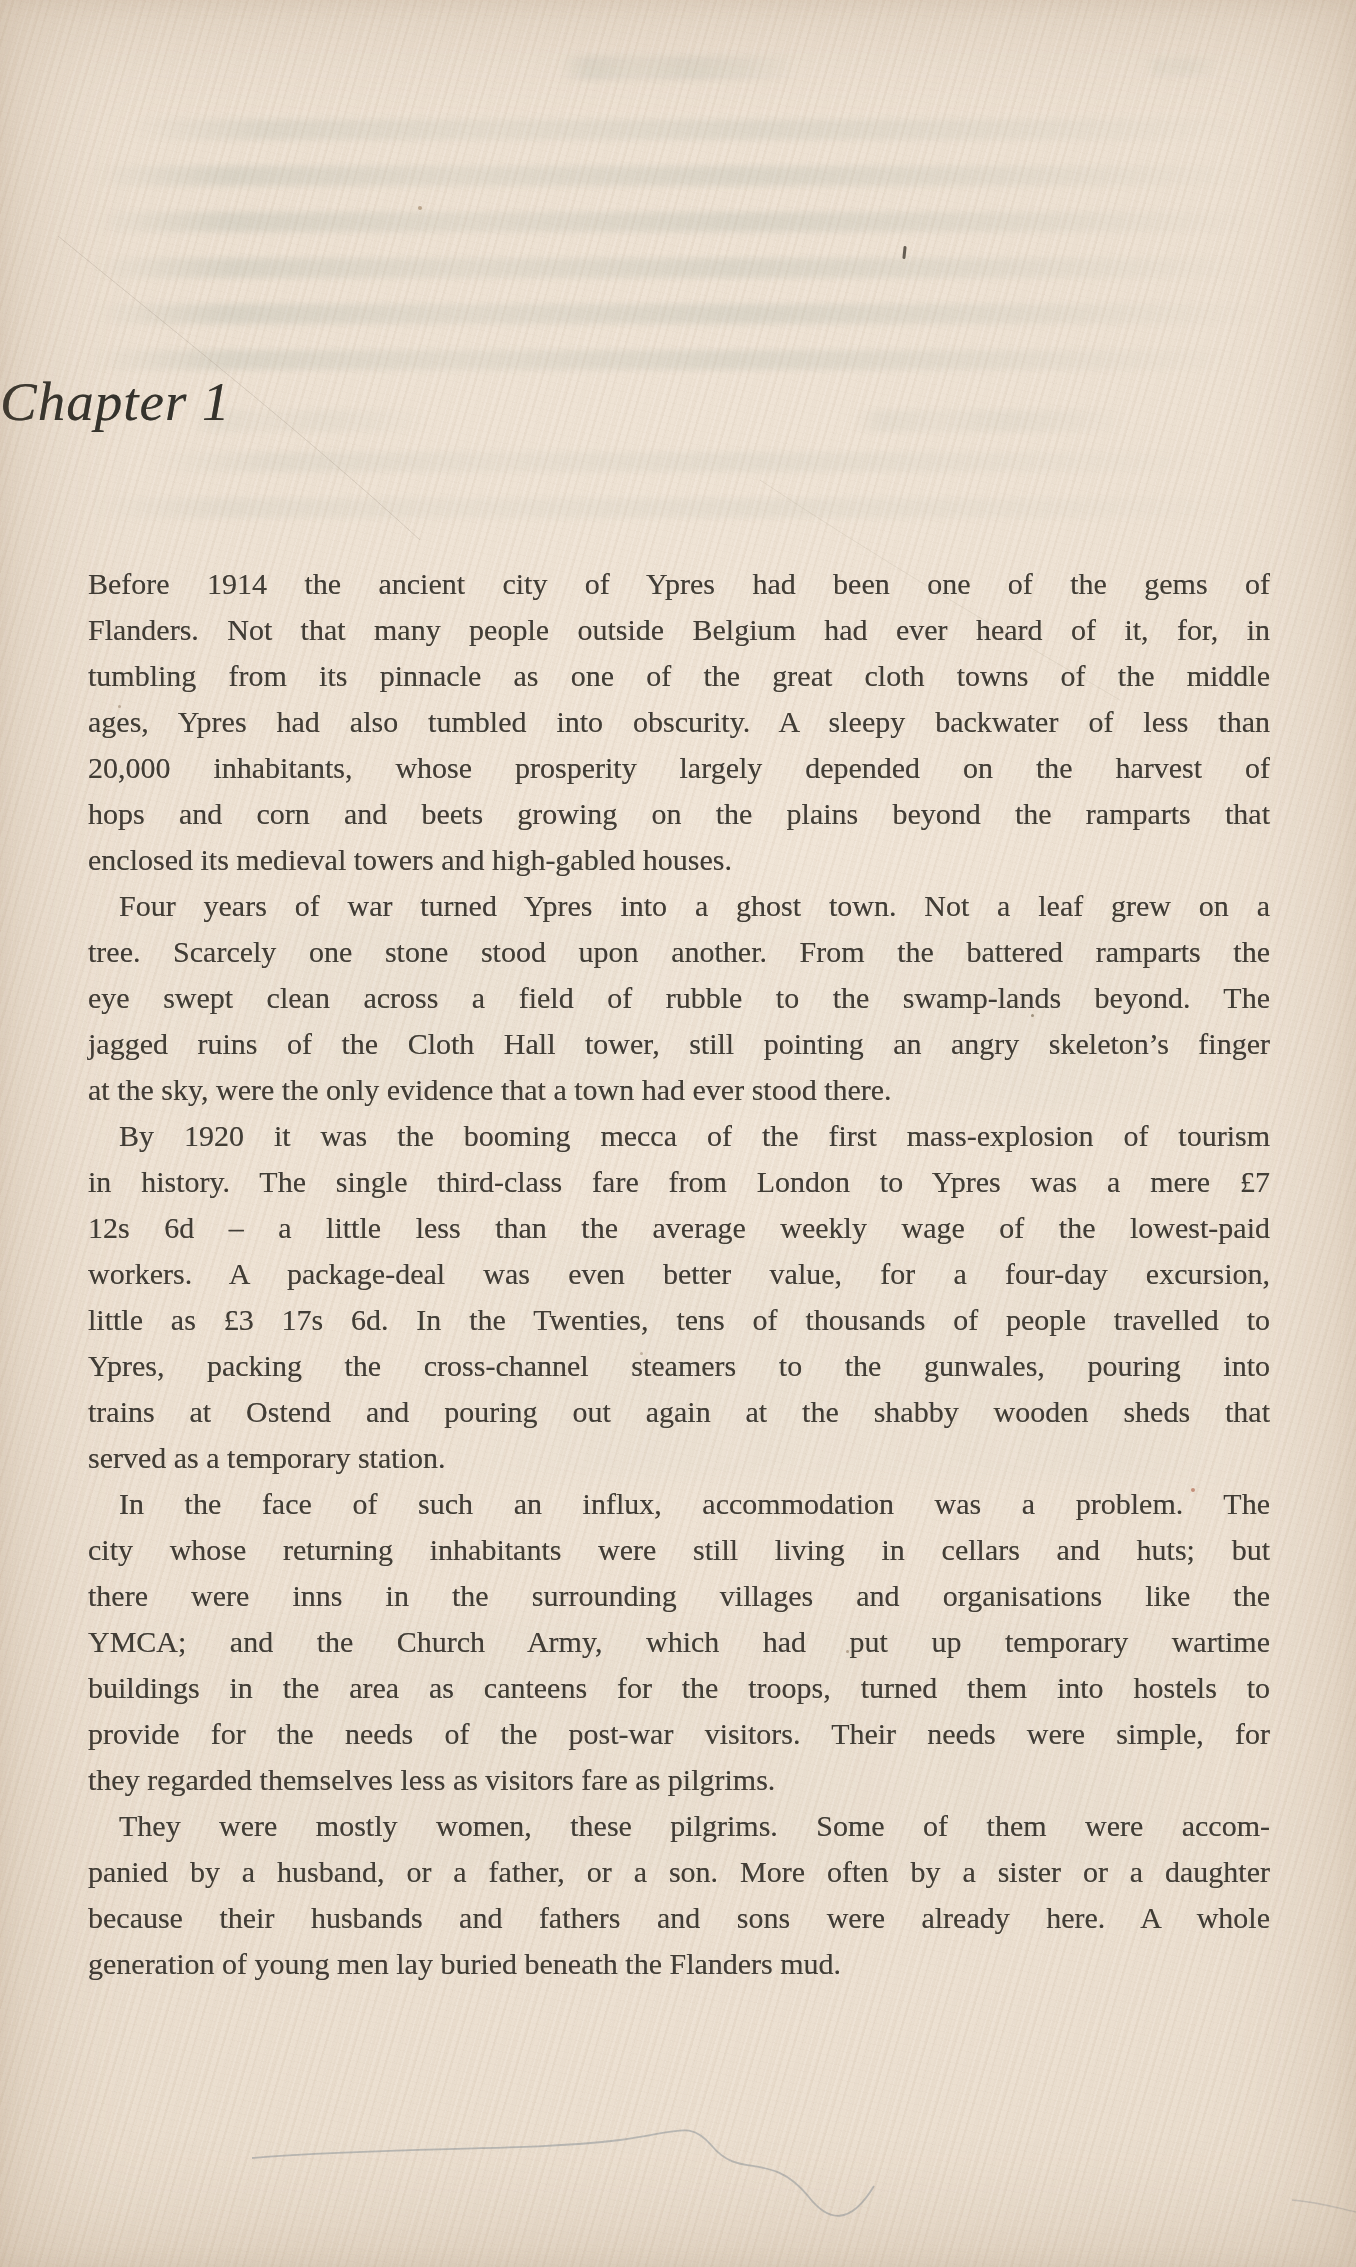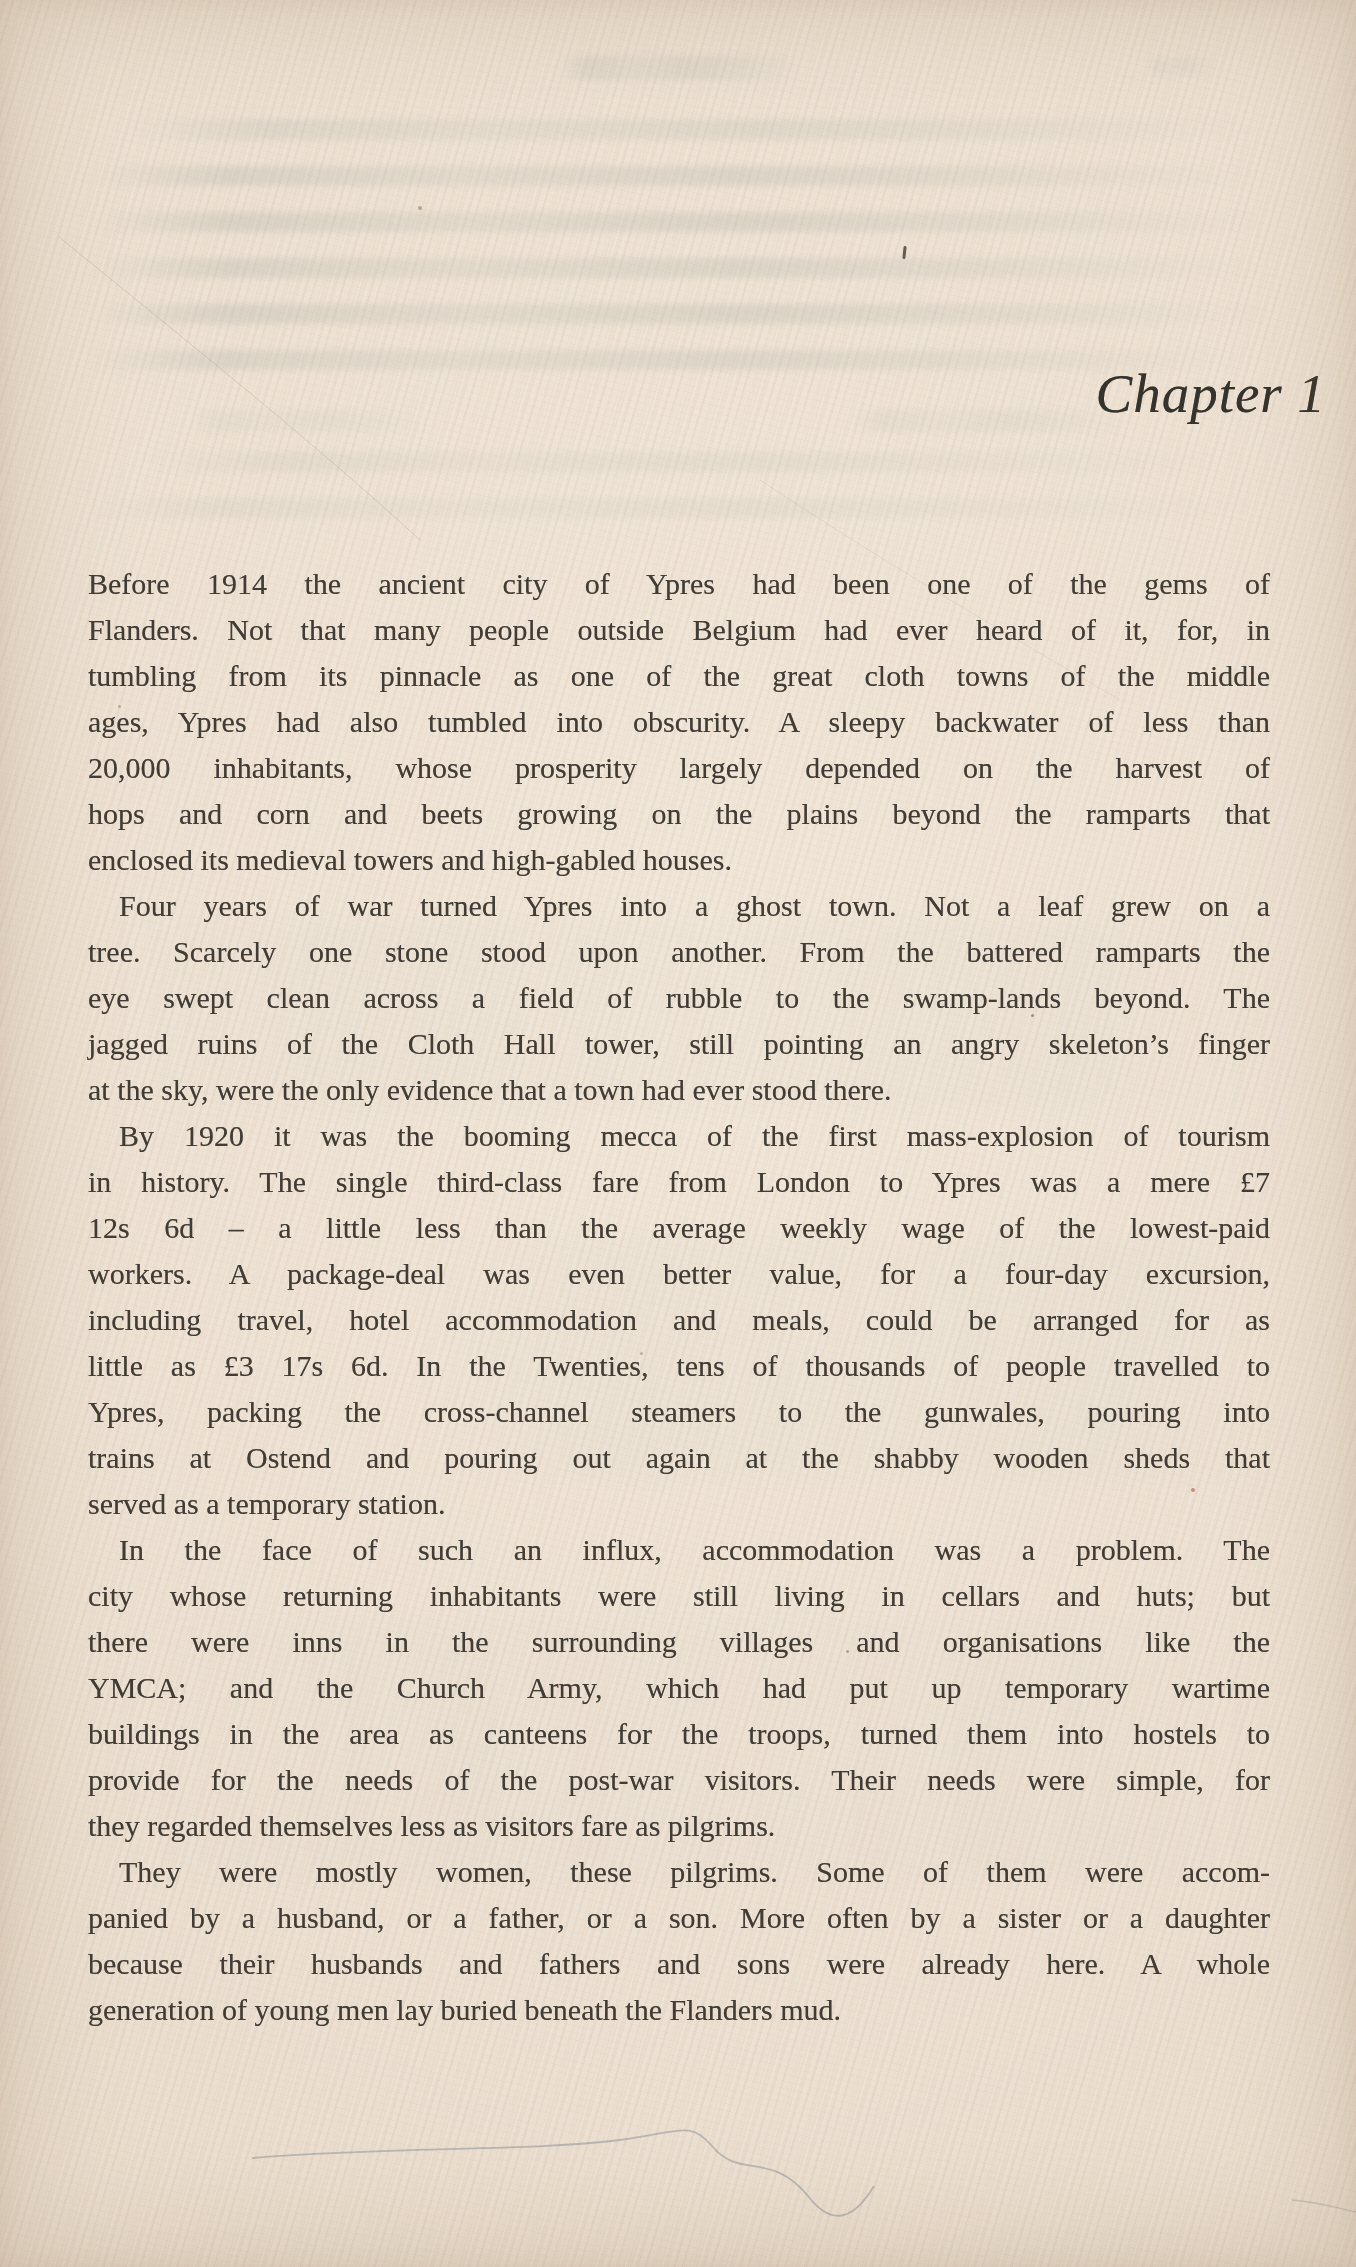--- a/index.html
+++ b/index.html
@@ -29,22 +29,22 @@
     background:linear-gradient(90deg,
       rgba(148,162,152,0) 0%, rgba(148,162,152,0.55) 12%,
       rgba(148,162,152,0.32) 32%, rgba(148,162,152,0.52) 55%,
       rgba(148,162,152,0.30) 78%, rgba(148,162,152,0) 100%);
   }
   .tint{
     position:absolute;border-radius:14px;filter:blur(9px);
     background:linear-gradient(90deg, rgba(150,168,160,0) 0%, rgba(150,168,160,0.5) 25%, rgba(150,168,160,0.3) 55%, rgba(150,168,160,0.5) 82%, rgba(150,168,160,0) 100%);
   }
   .heading{
-    position:absolute;top:362px;left:0;width:1326px;
-    text-align:right;font-style:italic;font-size:55px;
+    position:absolute;top:370px;left:0;width:1326px;
+    text-align:left;font-style:italic;font-size:55px;
     letter-spacing:1px;color:#35332d;
     text-shadow:0 0 0.6px rgba(53,51,45,0.6);
   }
   .bodytext{
     position:absolute;left:88px;top:561px;width:1182px;
     font-size:30px;line-height:46px;color:#413d36;
     text-shadow:0 0 0.6px rgba(65,61,54,0.55);
     font-feature-settings:"onum" 1;
   }
   .ln{text-align:justify;text-align-last:justify;text-justify:inter-word;}
@@ -88,21 +88,20 @@
     <div class="ln ind">Four years of war turned Ypres into a ghost town. Not a leaf grew on a</div>
     <div class="ln">tree. Scarcely one stone stood upon another. From the battered ramparts the</div>
     <div class="ln">eye swept clean across a field of rubble to the swamp-lands beyond. The</div>
     <div class="ln">jagged ruins of the Cloth Hall tower, still pointing an angry skeleton’s finger</div>
     <div class="ln last">at the sky, were the only evidence that a town had ever stood there.</div>
 
     <div class="ln ind">By 1920 it was the booming mecca of the first mass-explosion of tourism</div>
     <div class="ln">in history. The single third-class fare from London to Ypres was a mere £7</div>
     <div class="ln">12s 6d – a little less than the average weekly wage of the lowest-paid</div>
     <div class="ln">workers. A package-deal was even better value, for a four-day excursion,</div>
-    <div class="ln">including travel, hotel accommodation and meals, could be arranged for as</div>
     <div class="ln">little as £3 17s 6d. In the Twenties, tens of thousands of people travelled to</div>
     <div class="ln">Ypres, packing the cross-channel steamers to the gunwales, pouring into</div>
     <div class="ln">trains at Ostend and pouring out again at the shabby wooden sheds that</div>
     <div class="ln last">served as a temporary station.</div>
 
     <div class="ln ind">In the face of such an influx, accommodation was a problem. The</div>
     <div class="ln">city whose returning inhabitants were still living in cellars and huts; but</div>
     <div class="ln">there were inns in the surrounding villages and organisations like the</div>
     <div class="ln">YMCA; and the Church Army, which had put up temporary wartime</div>
     <div class="ln">buildings in the area as canteens for the troops, turned them into hostels to</div>

